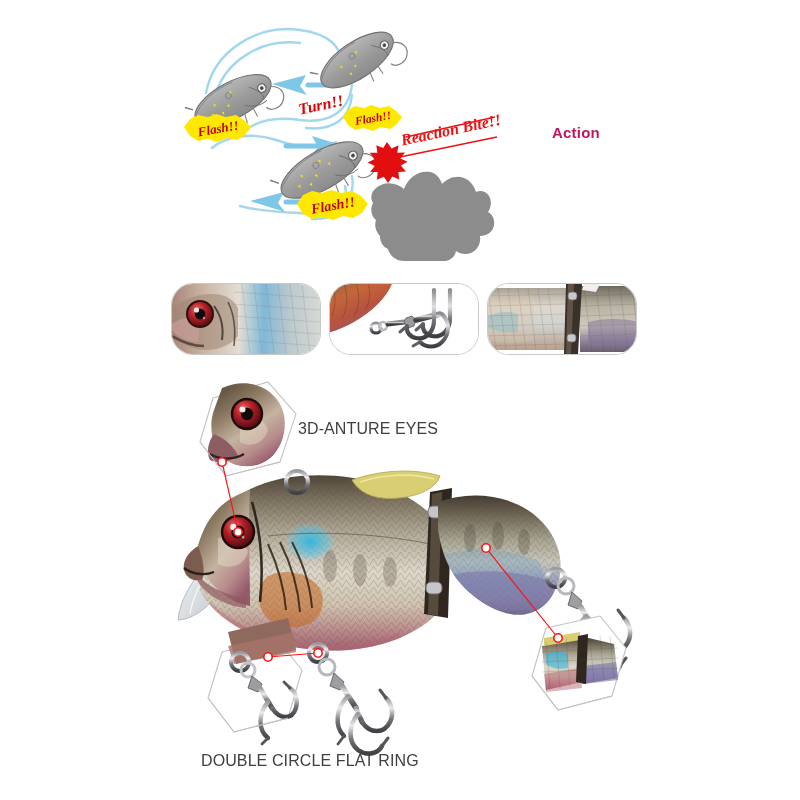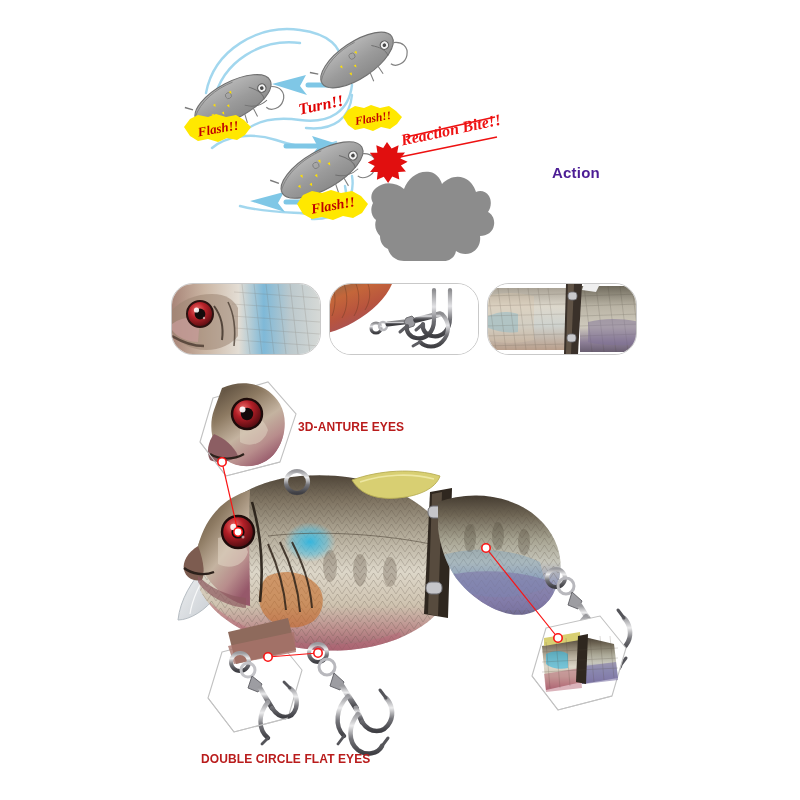--- a/index.html
+++ b/index.html
@@ -32,23 +32,22 @@
   }
   .action-svg { position: absolute; left: 0; top: 0; }
 
   .action-title {
     position: absolute;
     left: 552px;
     top: 124px;
     font-size: 15px;
     font-weight: bold;
     letter-spacing: 0.2px;
-    color: #4c1d95;
+    color: #be185d;
     white-space: nowrap;
-    margin-top: 40px;
   }
 
   
   .panels {
     position: absolute;
     left: 0; top: 283px;
     width: 800px; height: 80px;
   }
   .panel {
     position: absolute;
@@ -68,24 +67,24 @@
   
   .hero {
     position: absolute;
     left: 0; top: 370px;
     width: 800px; height: 430px;
   }
   .hero-svg { position: absolute; left: 0; top: 0; }
 
   .callout-label {
     position: absolute;
-    font-size: 12px;
-    font-weight: 700;
+    font-size: 16px;
+    font-weight: 400;
     letter-spacing: 0.1px;
-    color: #b91c1c;
+    color: #404040;
     white-space: nowrap;
   }
   .label-eyes     { left: 298px; top: 420px; }
   .label-painting { left: 334px; top: 713px; }
   .label-ring     { left: 201px; top: 752px; }
 
   .sr-only {
     position: absolute;
     width: 1px; height: 1px;
     overflow: hidden;
@@ -604,20 +603,20 @@
         <line x1="558" y1="268" x2="486" y2="178" stroke="#fa1414" stroke-width="1.2"></line>
         <circle cx="558" cy="268" r="4.2" fill="#ffffff" stroke="#fa1414" stroke-width="1.6"></circle>
         <circle cx="486" cy="178" r="4.2" fill="#ffffff" stroke="#fa1414" stroke-width="1.6"></circle>
       </g>
     </svg>
   </section>
 
   <div class="callout-label label-eyes">3D-ANTURE EYES</div>
 
 
-  <div class="callout-label label-ring">DOUBLE CIRCLE FLAT EYES</div>
+  <div class="callout-label label-ring">DOUBLE CIRCLE FLAT RING</div>
 
   <span class="sr-only">Flash!!</span>
   <span class="sr-only">Flash!!</span>
   <span class="sr-only">Flash!!</span>
   <span class="sr-only">Turn!!</span>
   <span class="sr-only">Reaction Bite!!</span>
 </div>
 
 </body></html>

